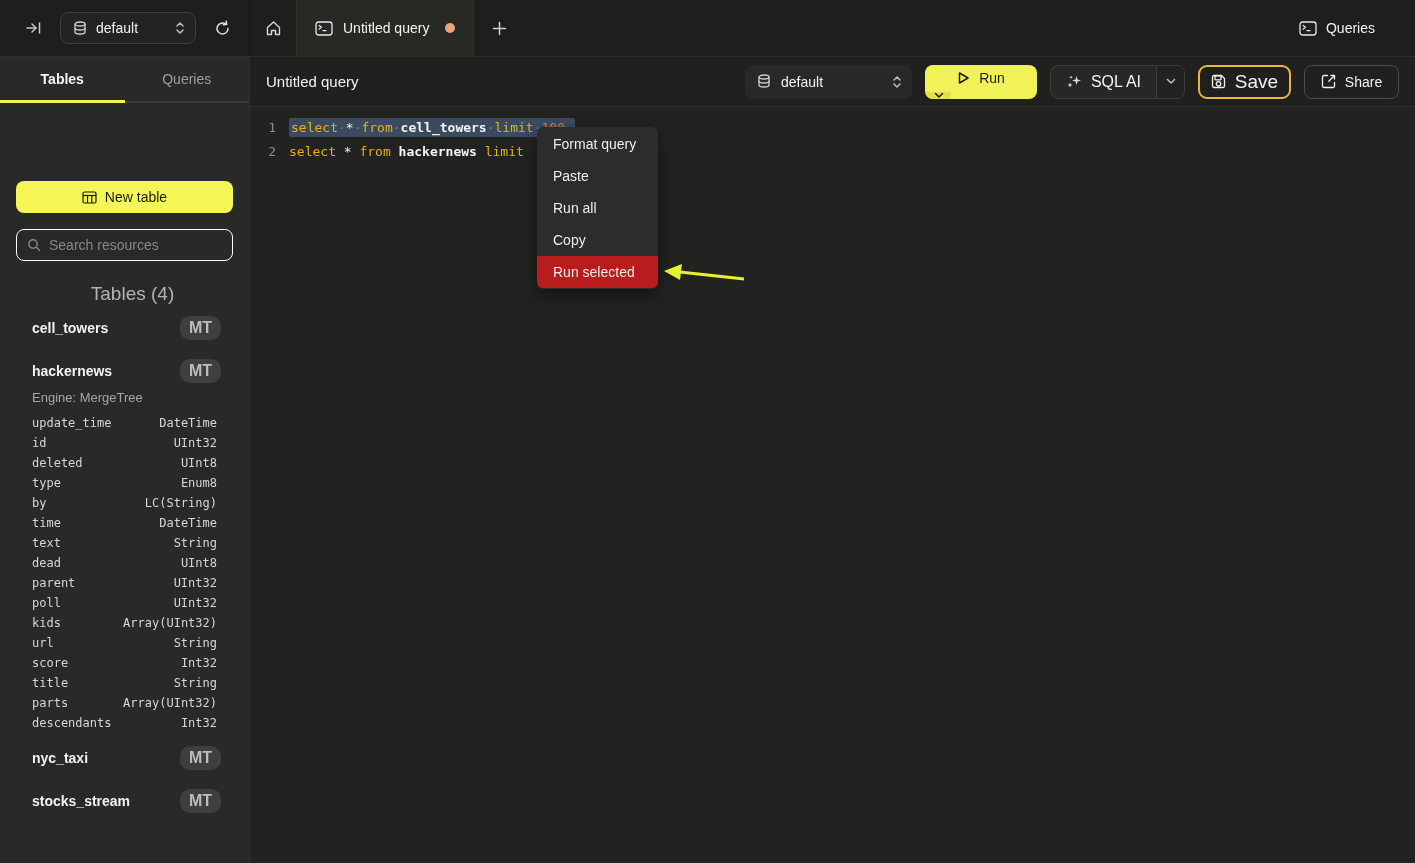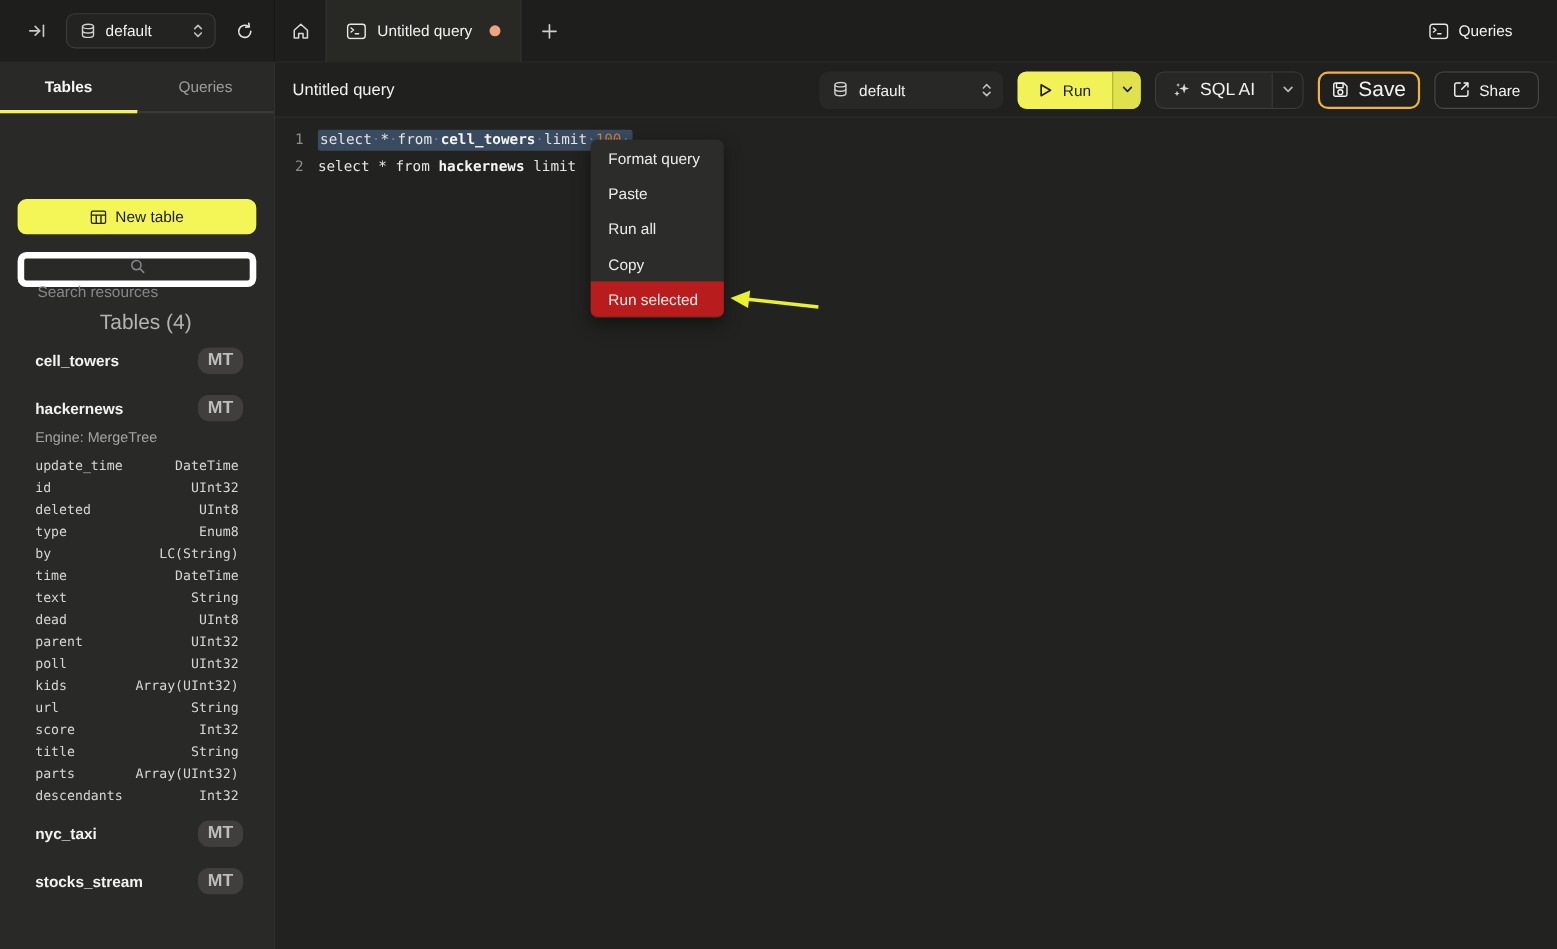--- a/index.html
+++ b/index.html
@@ -30,21 +30,21 @@
   
   .shell { display:flex; height:806px; }
 
   
   .sidebar { width:250px; flex:0 0 250px; background:#292927; border-right:1px solid #31312e; display:flex; flex-direction:column;gap:48px; }
   .side-tabs { display:flex; height:46px; flex:0 0 46px; }
   .side-tab { flex:1; background:none; border:none; font-size:14px; color:#9d9d9b; cursor:pointer; border-bottom:2px solid #3a3a37; font-family:"Liberation Sans", sans-serif; }
   .side-tab.active { color:#f5f5f3; font-weight:700; border-bottom:3px solid #f4f554; }
   .side-body { padding:30px 16px 0 16px; overflow:hidden; }
   .new-table-btn { width:100%; height:32px; background:#f4f557; color:#1c1c1a; border:none; border-radius:8px; font-size:14px; font-weight:500; display:flex; align-items:center; justify-content:center; gap:8px; cursor:pointer; font-family:"Liberation Sans", sans-serif; }
-  .search-wrap { margin-top:16px; height:32px; border:6px solid #ffffff; border-radius:8px; display:flex; align-items:center; padding:0 10px; gap:8px;flex-direction:column; }
+  .search-wrap { margin-top:16px; height:32px; border:1px solid #ffffff; border-radius:8px; display:flex; align-items:center; padding:0 10px; gap:8px; }
   .search-wrap input { flex:1; background:transparent; border:none; outline:none; color:#e8e8e6; font-size:14px; font-family:"Liberation Sans", sans-serif; }
   .search-wrap input::placeholder { color:#87878a; }
   .section-label { margin:22px 0 2px 16px; font-size:19px; color:#b3b3b1;text-align:center; }
   .table-row { height:33px; display:flex; align-items:center; padding:0 12px 0 16px; cursor:pointer; border-radius:6px; }
   .table-row .t-name { flex:1; font-size:14px; font-weight:600; color:#f2f2f0; }
   .mt-badge { background:#403f3d; color:#bdbdbb; font-size:16px; font-weight:600; padding:3px 9px; border-radius:10px; }
   .engine-line { font-size:13px; color:#a5a5a3; padding:3px 0 6px 16px; }
   .col-list { padding:2px 16px 8px 16px; }
   .col-row { height:20px; display:flex; align-items:center; font-family:"DejaVu Sans Mono", monospace; font-size:12px; color:#d6d6d4; }
   .col-row .c-name { flex:1; }
@@ -52,35 +52,35 @@
   .tables-list { margin-top:6px; }
   .gap-row { height:10px; }
 
   
   .main { flex:1; display:flex; flex-direction:column; background:#222220; }
   .toolbar { height:50px; flex:0 0 50px; background:#20201e; border-bottom:1px solid #2e2e2b; display:flex; align-items:center; padding:0 16px; }
   .toolbar-title { font-size:15px; color:#f2f2f0; }
   .toolbar-actions { margin-left:auto; display:flex; align-items:center; gap:13px; }
   .tb-db-select { width:167px; height:34px; background:#282826; border:none; border-radius:8px; display:flex; align-items:center; gap:10px; padding:0 10px 0 12px; color:#f2f2f0; font-size:14px; cursor:pointer; }
   .tb-db-select .lbl { flex:1; text-align:left; }
-  .run-btn { width:112px; height:34px; border:none; border-radius:8px; overflow:hidden; display:flex; padding:0; cursor:pointer; background:#f1f257; }
+  .run-btn { width:112px; height:34px; border:none; border-radius:8px; overflow:hidden; display:flex; padding:0; cursor:pointer; background:#f1f257;flex-direction:column; }
   .run-main { flex:1; display:flex; align-items:center; justify-content:center; gap:9px; color:#1c1c1a; font-size:14px; font-weight:500; }
   .run-caret { width:26px; background:#dfe14d; display:flex; align-items:center; justify-content:center; border-left:1px solid rgba(30,30,28,.25); }
   .sqlai-btn { width:135px; height:34px; border:1px solid #3c3c3a; border-radius:8px; overflow:hidden; display:flex; padding:0; background:#272725; cursor:pointer; }
   .sqlai-main { flex:1; display:flex; align-items:center; justify-content:center; gap:9px; color:#f2f2f0; font-size:16px; }
   .sqlai-caret { width:28px; background:#222220; border-left:1px solid #3c3c3a; display:flex; align-items:center; justify-content:center; }
   .save-btn { width:93px; height:34px; background:transparent; border:2px solid #efb341; border-radius:9px; color:#f2f2f0; font-size:19px; display:flex; align-items:center; justify-content:center; gap:9px; cursor:pointer; }
   .share-btn { width:95px; height:34px; background:transparent; border:1px solid #4a4a47; border-radius:8px; color:#f2f2f0; font-size:14px; display:flex; align-items:center; justify-content:center; gap:9px; cursor:pointer; }
 
   
   .editor { flex:1; padding-top:8px; position:relative; }
   .ed-line { display:flex; height:24px; align-items:center; }
   .ed-gutter { width:26px; flex:0 0 26px; text-align:right; font-family:"DejaVu Sans Mono", monospace; font-size:13px; color:#8c8c8a; }
   .ed-code { margin-left:13px; font-family:"DejaVu Sans Mono", monospace; font-size:13px; white-space:pre; color:#e8e8e6; }
-  .tok-kw { color:#e5e5e5; }
+  .tok-kw { color:#eab308; }
   .tok-op { color:#e8e8e6; }
   .tok-ident { color:#f5f5f3; font-weight:700; }
   .tok-num { color:#d6803a; }
   .sel-wrap { background:#3a4b60; border-radius:2px; padding:2px 2px; }
   .ws-dot { color:#627e9b; }
 
   
   .ctx-menu { position:absolute; left:537px; top:127px; width:121px; background:#2c2c2a; border-radius:6px; box-shadow:0 6px 16px rgba(0,0,0,.45); padding:1px 0; z-index:20;text-align:right; }
   .ctx-item { height:32px; display:flex; align-items:center; padding-left:16px; font-size:14px; color:#ececea; cursor:pointer; }
   .ctx-item.highlighted { background:#b91c1c; border-radius:0 0 6px 6px; }

